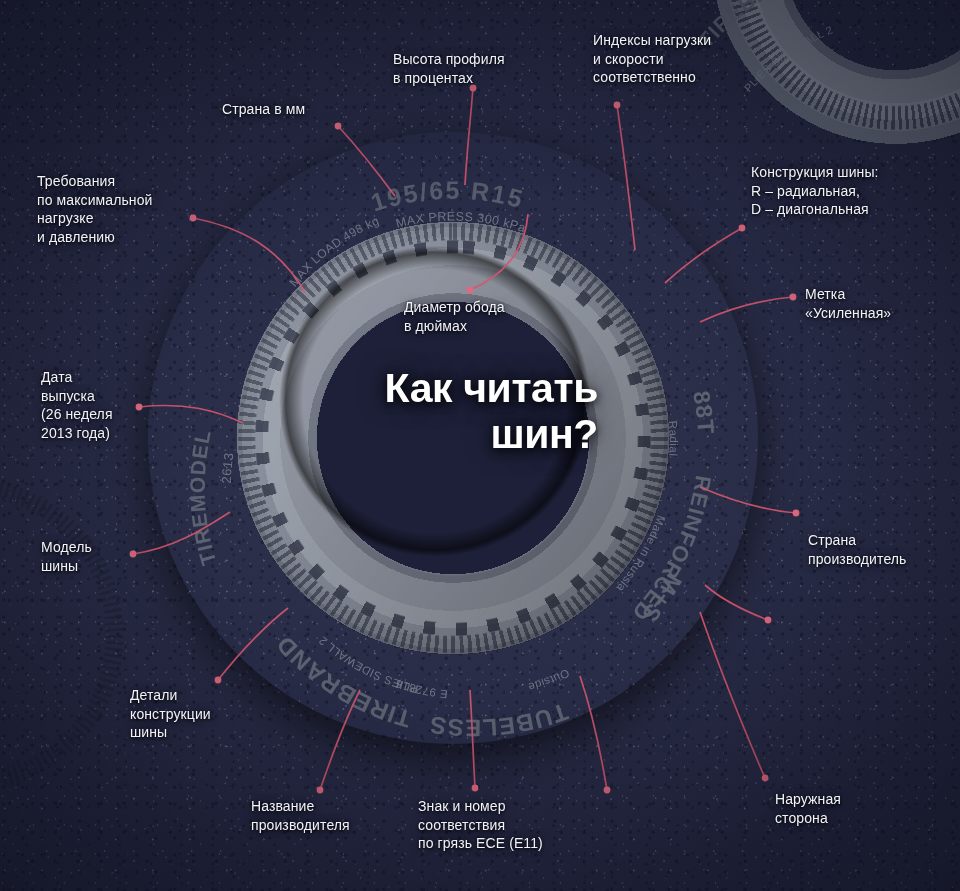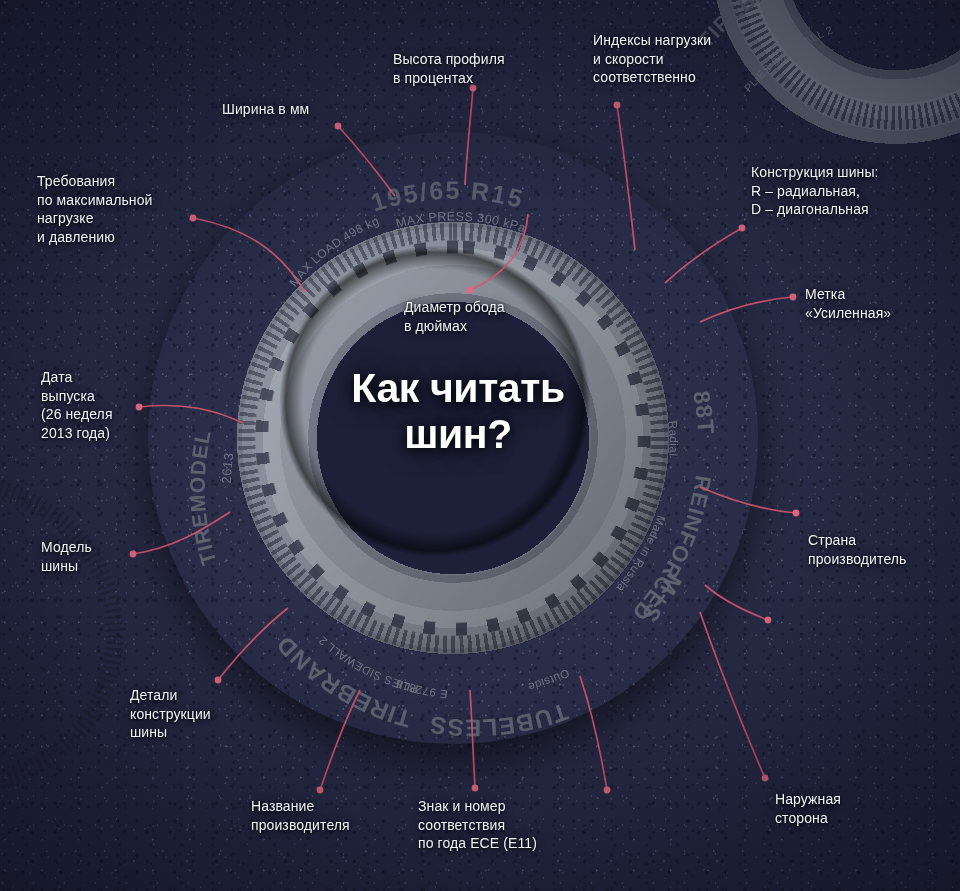--- a/index.html
+++ b/index.html
@@ -169,21 +169,21 @@
     font-family:"Liberation Sans", sans-serif;
     text-shadow:0 1px 3px rgba(0,0,0,.85), 0 0 9px rgba(0,0,0,.6);
     white-space:pre-line;
     letter-spacing:.1px;
   }
 
   
   #center-title{
     position:absolute;
     left:318px;top:366px;width:280px;
-    text-align:center;
+    text-align:right;
     color:#ffffff;
     font-size:41px;
     font-weight:bold;
     line-height:1.12;
     letter-spacing:-.4px;
     text-shadow:0 2px 10px rgba(0,0,0,.9), 0 0 26px rgba(0,0,0,.75);
     font-family:"Liberation Sans", sans-serif;
   }
 </style>
 </head>
@@ -352,21 +352,21 @@
     <circle class="lead-dot" cx="607" cy="790" r="3.4"></circle>
   </svg>
 
   <div class="vignette"></div>
 
   <div id="center-title">
     <div>Как читать</div>
     <div>шин?</div>
   </div>
 
-  <div class="label" style="left:222px;top:100px;">Ширина в мм</div>
+  <div class="label" style="left:222px;top:100px;">Страна в мм</div>
 
   <div class="label" style="left:393px;top:50px;">Высота профиля
 в процентах</div>
 
   <div class="label" style="left:593px;top:31px;">Индексы нагрузки
 и скорости
 соответственно</div>
 
   <div class="label" style="left:751px;top:163px;">Конструкция шины:
 R – радиальная,
@@ -400,16 +400,16 @@
 
   <div class="label" style="left:130px;top:686px;">Детали
 конструкции
 шины</div>
 
   <div class="label" style="left:251px;top:797px;">Название
 производителя</div>
 
   <div class="label" style="left:418px;top:797px;">Знак и номер
 соответствия
-по года ECE (E11)</div>
+по грязь ECE (E11)</div>
 
 
 </div>
 
 </body></html>

